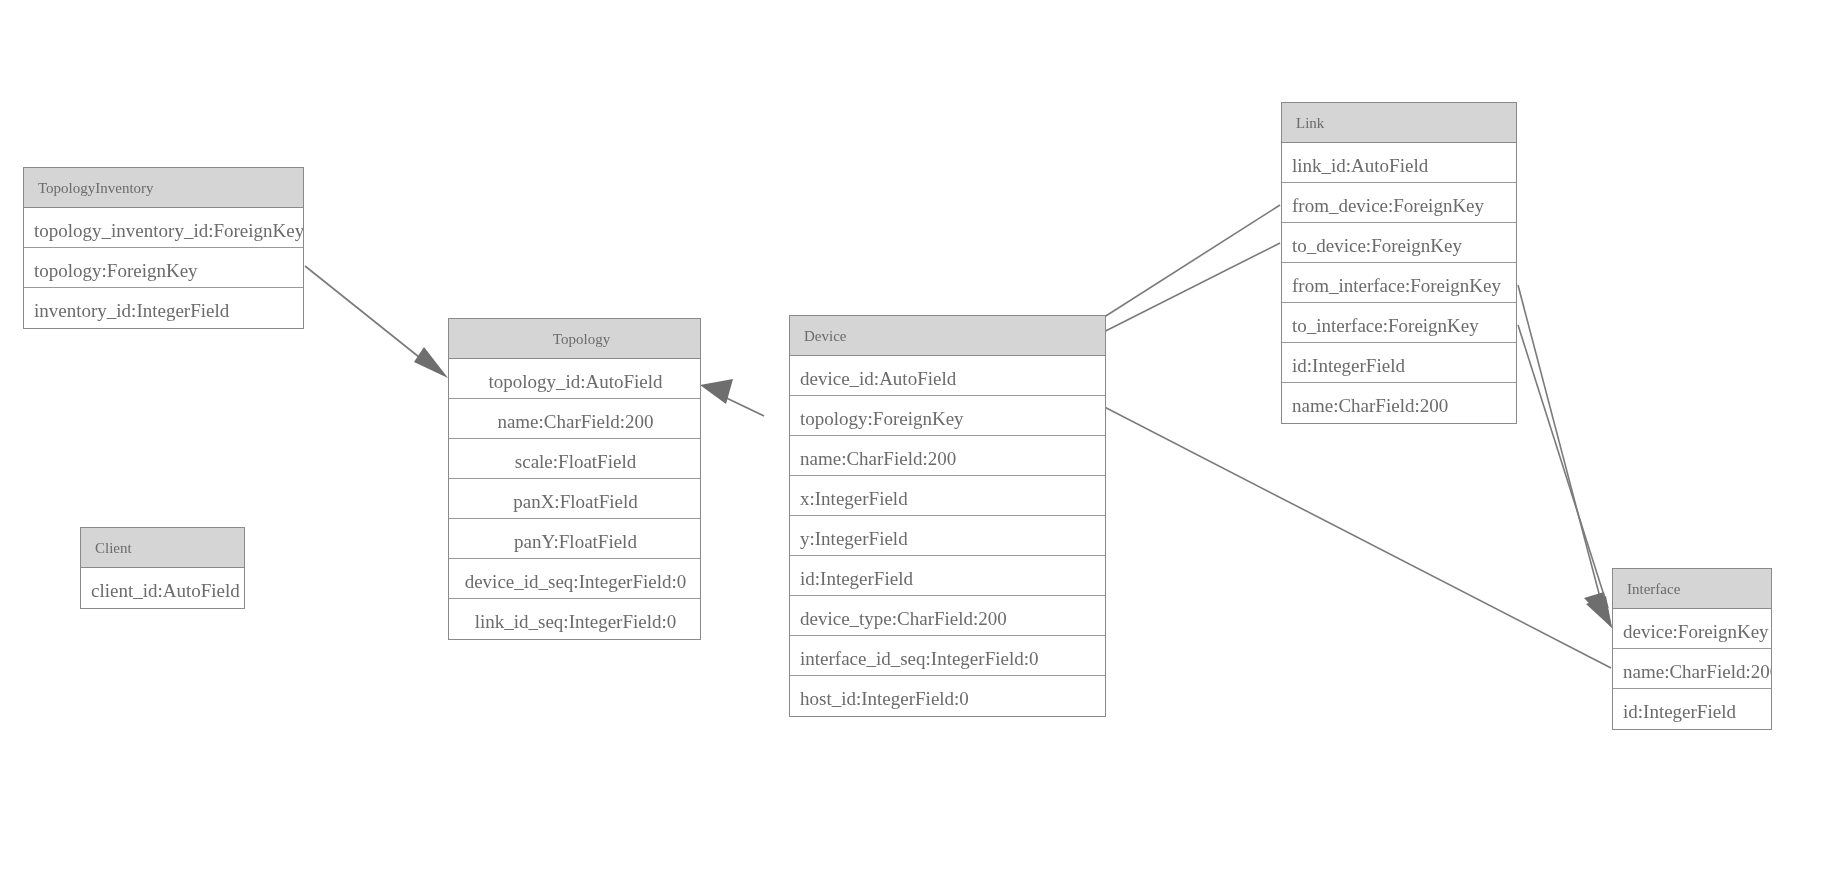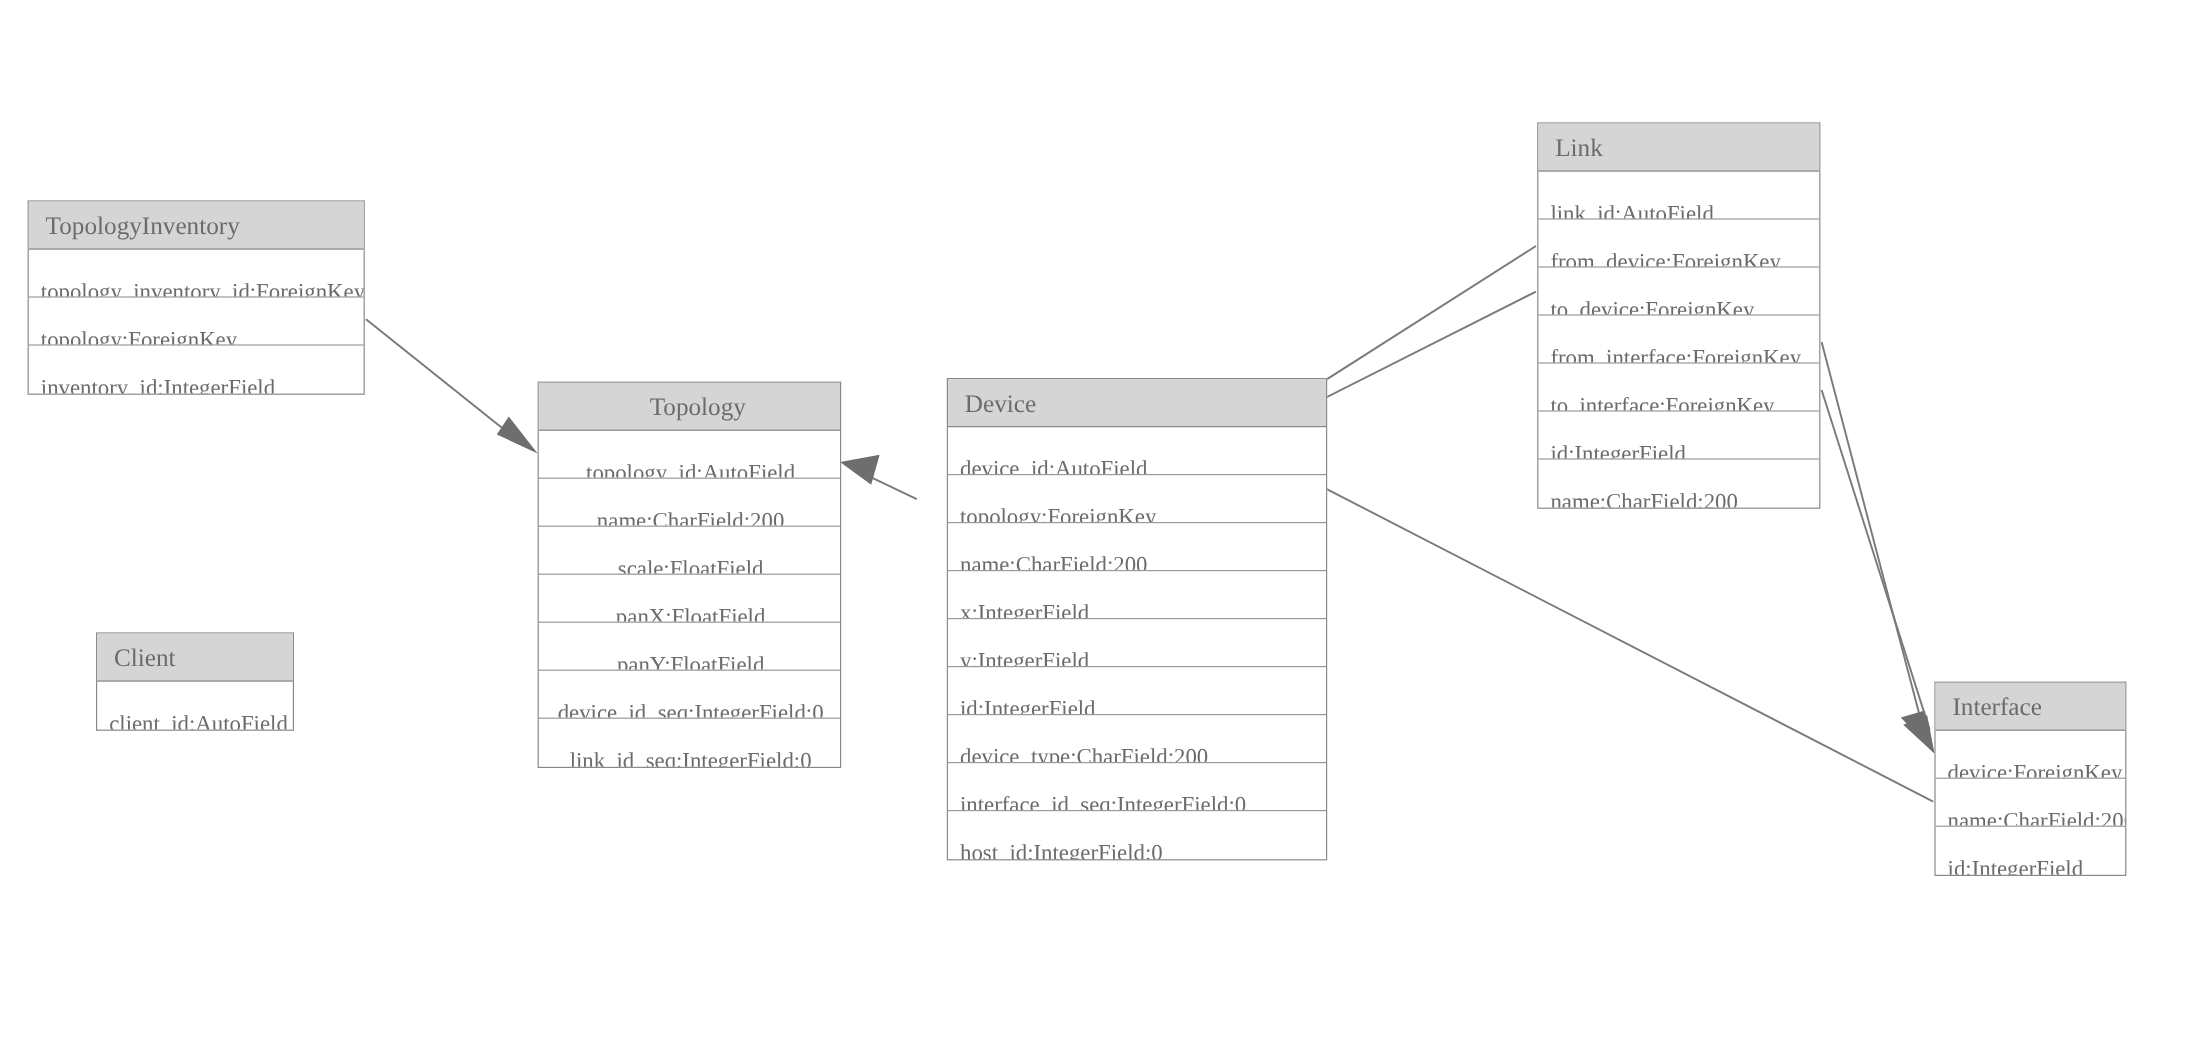--- a/index.html
+++ b/index.html
@@ -37,36 +37,36 @@
     border: 1.5px solid #8a8a8a;
     background: #ffffff;
     z-index: 2;
   }
 
   .entity-header {
     box-sizing: border-box;
     background: #d5d5d5;
     border-bottom: 1.5px solid #8a8a8a;
     color: #6b6b6b;
-    font-size: 21px;
+    font-size: 15px;
     line-height: 40px;
     height: 40px;
     padding: 0 0 0 14px;
     white-space: nowrap;
     overflow: hidden;
   }
 
   .entity-field {
     box-sizing: border-box;
     height: 40px;
     line-height: 40px;
     border-bottom: 1.5px solid #9a9a9a;
     color: #6b6b6b;
     font-size: 19px;
-    padding: 16px 8px 0 10px;
+    padding: 3px 8px 0 10px;
     white-space: nowrap;
     overflow: hidden;
   }
   .entity-field:last-child {
     border-bottom: none;
   }
 </style>
 </head>
 <body>
 

